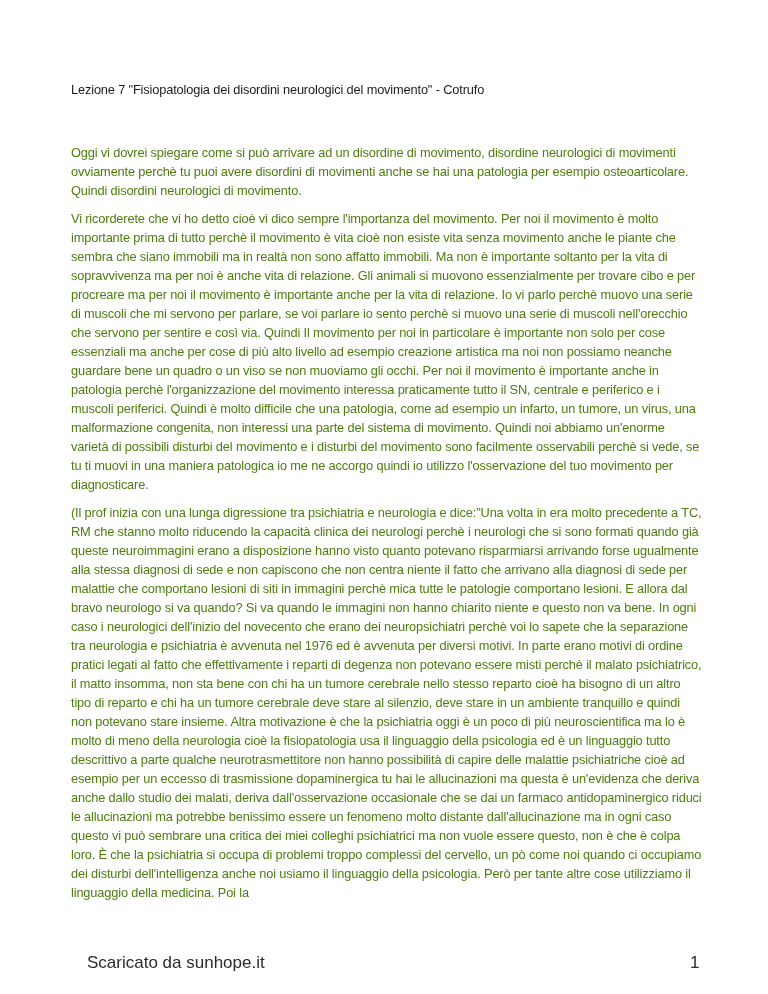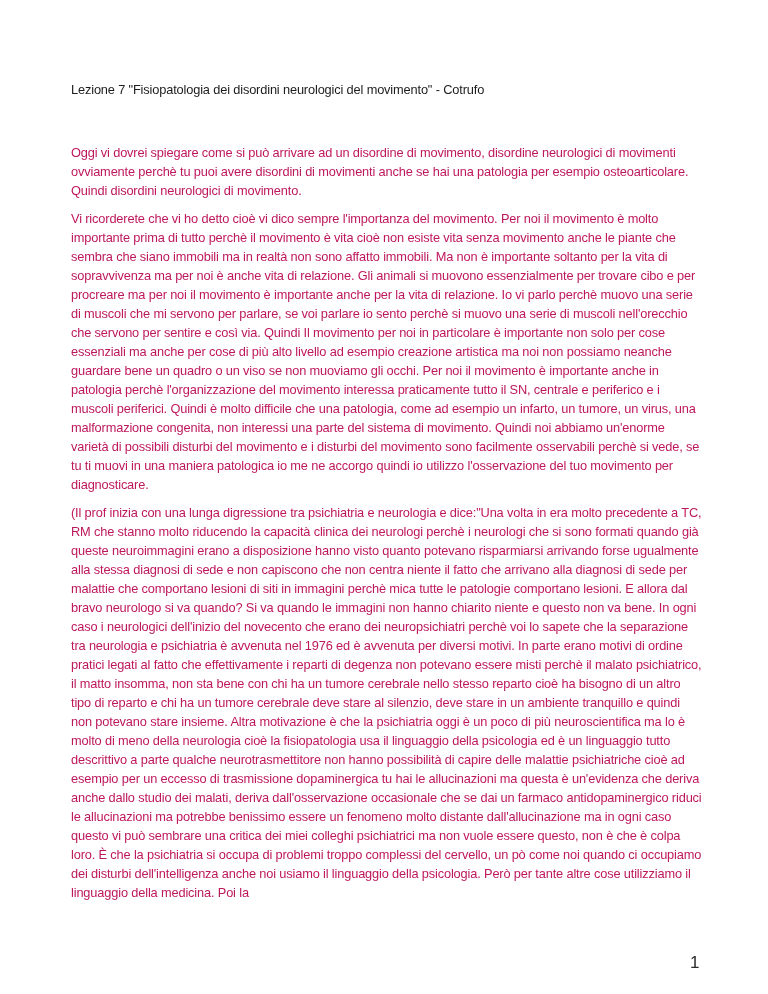--- a/index.html
+++ b/index.html
@@ -25,21 +25,21 @@
     letter-spacing: -0.15px;
     margin: 0 0 44px 0;
     color: #1c1c1c;
     white-space: pre-wrap;
   }
   .doc-paragraph {
     font-size: 12.8px;
     line-height: 19px;
     letter-spacing: -0.15px;
     margin: 0 0 9px 0;
-    color: #be185d;
+    color: #4d7c0f;
     white-space: pre-wrap;
     text-align: left;
   }
   .footer-source {
     position: absolute;
     left: 87px;
     top: 952px;
     font-size: 17px;
     line-height: 22px;
     color: #2b2b2b;
@@ -58,14 +58,15 @@
 </head>
 <body>
 
 <div class="page">
   <div class="content">
     <p class="doc-title">Lezione 7 "Fisiopatologia dei disordini neurologici del movimento" - Cotrufo</p>
     <p class="doc-paragraph">Oggi vi dovrei spiegare come si può arrivare ad un disordine di movimento, disordine neurologici di movimenti ovviamente perchè tu puoi avere disordini di movimenti anche se hai una patologia per esempio osteoarticolare.  Quindi disordini neurologici di movimento.</p>
     <p class="doc-paragraph">Vi ricorderete che vi ho detto cioè vi dico sempre l'importanza del movimento. Per noi il movimento è molto importante prima di tutto perchè il movimento è vita cioè non esiste vita senza movimento anche le piante che sembra che siano immobili ma in realtà non sono affatto immobili. Ma non è importante soltanto per la vita di sopravvivenza ma per noi è anche vita di relazione. Gli animali si muovono essenzialmente per trovare cibo e per procreare ma per noi il movimento è importante anche per la vita di relazione. Io vi parlo perchè muovo una serie di muscoli che mi servono per parlare, se voi parlare io sento perchè si muovo una serie di muscoli nell'orecchio che servono per sentire e così via. Quindi Il movimento per noi in particolare è importante non solo per cose essenziali ma anche per cose di più alto livello ad esempio creazione artistica ma noi non possiamo neanche guardare bene un quadro o un viso se non muoviamo gli occhi. Per noi il movimento è importante anche in patologia perchè l'organizzazione del movimento interessa praticamente tutto il SN, centrale e periferico e i muscoli periferici. Quindi è molto difficile che una patologia, come ad esempio un infarto, un tumore, un virus, una malformazione congenita, non interessi una parte del sistema di movimento. Quindi noi abbiamo un'enorme varietà di possibili disturbi del movimento e i disturbi del movimento sono facilmente osservabili perchè si vede, se tu ti muovi in una maniera patologica io me ne accorgo quindi io utilizzo l'osservazione del tuo movimento per diagnosticare.</p>
     <p class="doc-paragraph">(Il prof inizia con una lunga digressione tra psichiatria e neurologia e dice:"Una volta in era molto precedente a TC, RM che stanno molto riducendo la capacità clinica dei neurologi perchè i neurologi che si sono formati quando già queste neuroimmagini erano a disposizione hanno visto quanto potevano risparmiarsi arrivando forse ugualmente alla stessa diagnosi di sede e non capiscono che non centra niente il fatto che arrivano alla diagnosi di sede per malattie che comportano lesioni di siti in immagini perchè mica tutte le patologie comportano lesioni. E allora dal bravo neurologo si va quando? Si va quando le immagini non hanno chiarito niente e questo non va bene. In ogni caso i neurologici dell'inizio del novecento che erano dei neuropsichiatri perchè voi lo sapete che la separazione tra neurologia e psichiatria è avvenuta nel 1976 ed è avvenuta per diversi motivi. In parte erano motivi di ordine pratici legati al fatto che effettivamente i reparti di degenza non potevano essere misti perchè il malato psichiatrico, il matto insomma, non sta bene con chi ha un tumore cerebrale nello stesso reparto cioè ha bisogno di un altro tipo di reparto e chi ha un tumore cerebrale deve stare al silenzio, deve stare in un ambiente tranquillo e quindi non potevano stare insieme. Altra motivazione è che la psichiatria oggi è un poco di più neuroscientifica ma lo è molto di meno della neurologia cioè la fisiopatologia usa il linguaggio della psicologia ed è un linguaggio tutto descrittivo a parte qualche neurotrasmettitore non hanno possibilità di capire delle malattie psichiatriche cioè ad esempio per un eccesso di trasmissione dopaminergica tu hai le allucinazioni ma questa è un'evidenza che deriva anche dallo studio dei malati, deriva dall'osservazione occasionale che se dai un farmaco antidopaminergico riduci le allucinazioni ma potrebbe benissimo essere un fenomeno molto distante dall'allucinazione ma in ogni caso questo vi può sembrare una critica dei miei colleghi psichiatrici ma non vuole essere questo, non è che è colpa loro. È che la psichiatria si occupa di problemi troppo complessi del cervello, un pò come noi quando ci occupiamo dei disturbi dell'intelligenza anche noi usiamo il linguaggio della psicologia. Però per tante altre cose utilizziamo il linguaggio della medicina. Poi la</p>
   </div>
+  <div class="footer-source">Scaricato da sunhope.it</div>
   <div class="footer-page-number">1</div>
 </div>
 
 </body></html>

